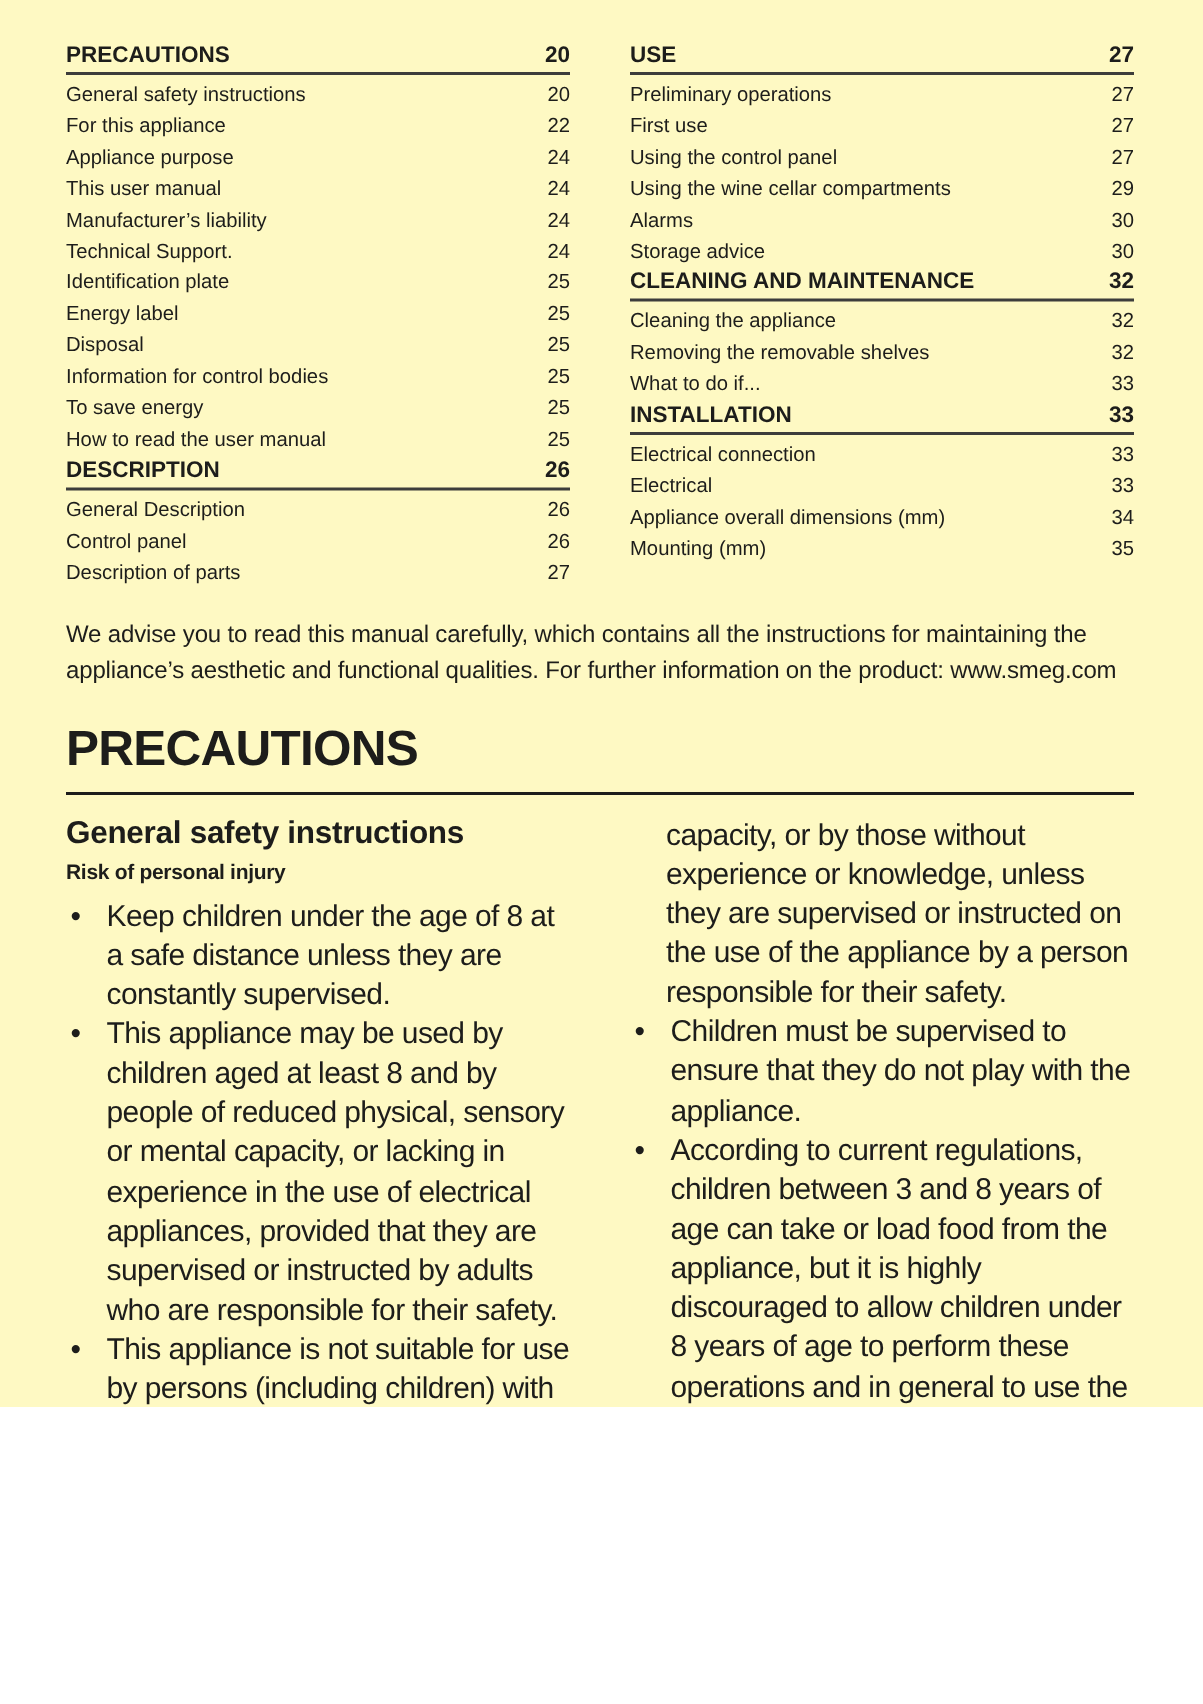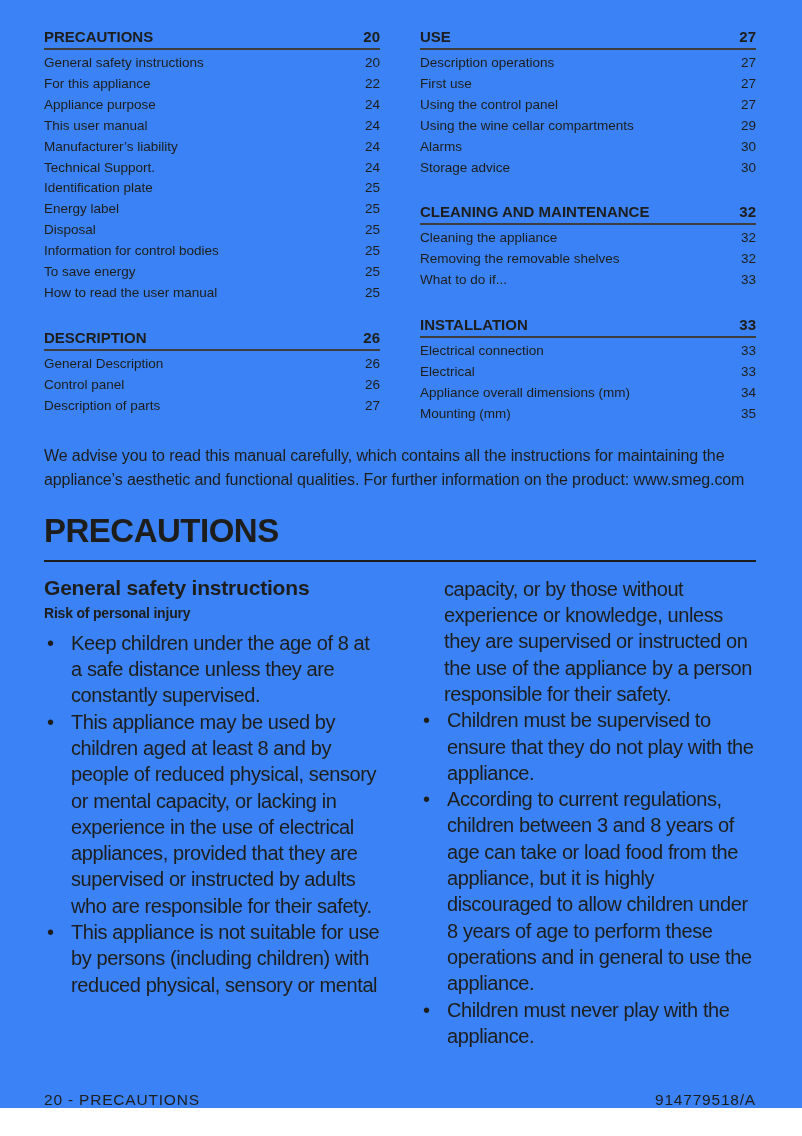--- a/index.html
+++ b/index.html
@@ -1,20 +1,20 @@
 <!DOCTYPE html>
 <html><head>
 <meta charset="utf-8">
 <style>
   html, body { margin: 0; padding: 0; background: #ffffff; }
   .page {
     position: relative;
     width: 802px;
-    height: 1108px;
-    background: #3b82f6;
+    height: 938px;
+    background: #fef9c3;
     color: #1d1d1b;
     font-family: "Liberation Sans", sans-serif;
     overflow: hidden;
     box-sizing: border-box;
   }
   .content {
     position: absolute;
     left: 44px;
     right: 46px;
     top: 0;
@@ -25,21 +25,21 @@
   .toc-col { width: 336px; flex: 0 0 336px; }
   .toc-sec {
     display: flex;
     justify-content: space-between;
     align-items: baseline;
     font-weight: bold;
     font-size: 15px;
     line-height: 19px;
     padding-bottom: 2px;
     border-bottom: 2px solid #3d3d3b;
-    margin-top: 24px;
+    margin-top: 0;
     margin-bottom: 3px;
   }
   .toc-sec.first { margin-top: 0; }
   .toc-row {
     display: flex;
     justify-content: space-between;
     align-items: baseline;
     font-size: 13.5px;
     line-height: 20.9px;
   }
@@ -197,21 +197,21 @@
           <span>27</span>
         </div>
       </div>
 
       <div class="toc-col">
         <div class="toc-sec first">
           <span>USE</span>
           <span>27</span>
         </div>
         <div class="toc-row">
-          <span class="lbl">Description operations</span>
+          <span class="lbl">Preliminary operations</span>
           <span>27</span>
         </div>
         <div class="toc-row">
           <span class="lbl">First use</span>
           <span>27</span>
         </div>
         <div class="toc-row">
           <span class="lbl">Using the control panel</span>
           <span>27</span>
         </div>

